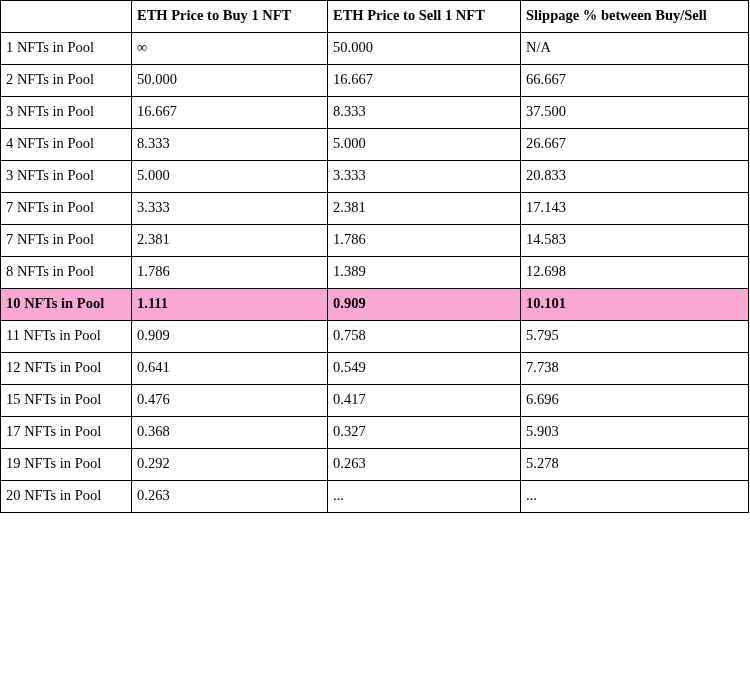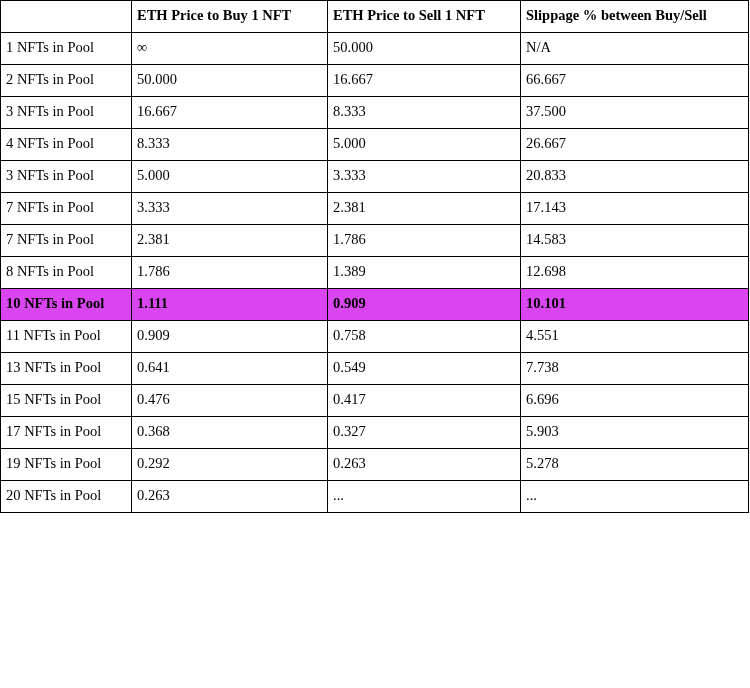--- a/index.html
+++ b/index.html
@@ -47,21 +47,21 @@
   }
   thead td {
     font-weight: bold;
     font-size: 14.5px;
   }
   td.rowlabel {
     font-weight: normal;
     font-size: 14.5px;
   }
   tr.highlight td {
-    background: #d946ef;
+    background: #f9a8d4;
     font-weight: bold;
   }
   td.infinity {
     font-size: 15px;
   }
 </style>
 </head>
 <body>
 
 <div class="table-wrap">
@@ -132,24 +132,24 @@
         <tr class="highlight">
           <td class="rowlabel">10 NFTs in Pool</td>
           <td>1.111</td>
           <td>0.909</td>
           <td>10.101</td>
         </tr>
         <tr>
           <td class="rowlabel">11 NFTs in Pool</td>
           <td>0.909</td>
           <td>0.758</td>
-          <td>4.551</td>
+          <td>5.795</td>
         </tr>
         <tr>
-          <td class="rowlabel">13 NFTs in Pool</td>
+          <td class="rowlabel">12 NFTs in Pool</td>
           <td>0.641</td>
           <td>0.549</td>
           <td>7.738</td>
         </tr>
         <tr>
           <td class="rowlabel">15 NFTs in Pool</td>
           <td>0.476</td>
           <td>0.417</td>
           <td>6.696</td>
         </tr>

